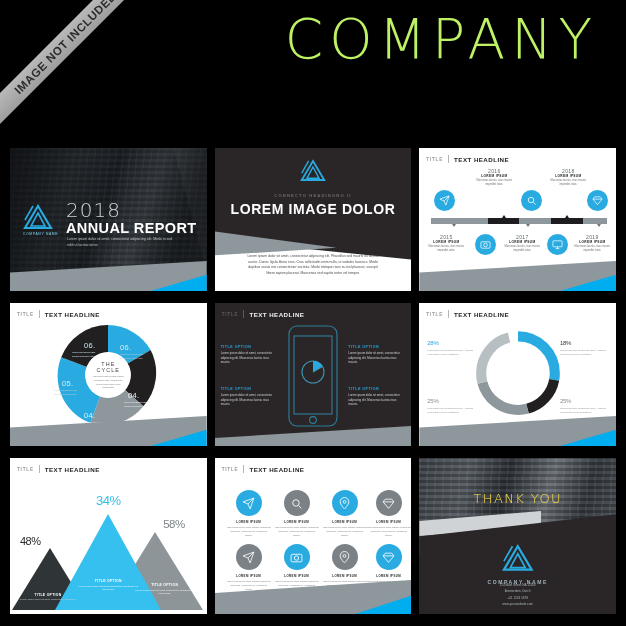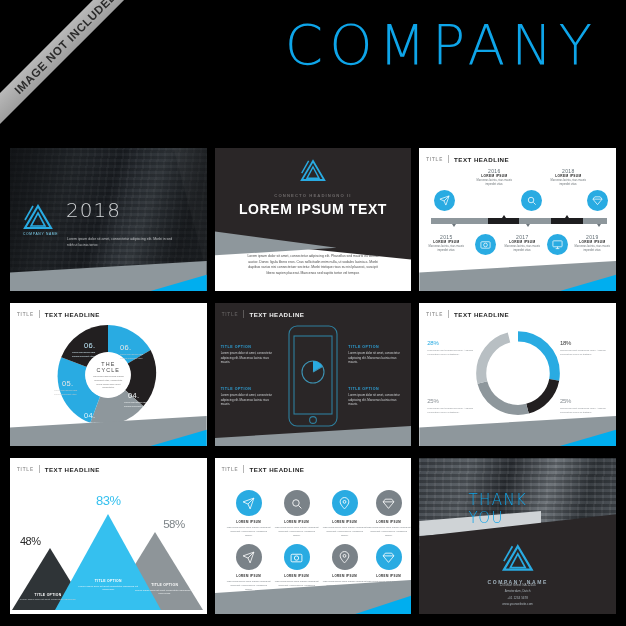--- a/index.html
+++ b/index.html
@@ -24,22 +24,22 @@
     text-align: center;
     color: #2b2b2b; font-size: 11.5px; font-weight: 700;
     letter-spacing: 0.6px;
   }
 
   
   #header {
     position: absolute; left: 0; top: 0; width: 626px; height: 140px;
   }
   #title-main {
-    position: absolute; right: 28px; top: 18px;
-    font-size: 55px; font-weight: 300; color: #0ea5e9;
+    position: absolute; right: 28px; top: 12px;
+    font-size: 55px; font-weight: 300; color: #bef264;
     letter-spacing: 6px; line-height: 1;
     font-family: "DejaVu Sans", sans-serif;
   }
   #title-sub {
     position: absolute; right: 28px; top: 86px;
     font-size: 30px; font-weight: 700; color: #8c8c8c;
     letter-spacing: 2.6px; line-height: 1;
   }
 
   
@@ -191,21 +191,21 @@
   #s9 .photo::after{ content:""; position:absolute; inset:0;
     background: repeating-linear-gradient(0deg, rgba(0,0,0,.2) 0 3px, rgba(255,255,255,.04) 3px 6px); }
   #s9 .cut {
     position: absolute; left: 0; top: 36%; width: 100%; height: 34%;
     background: #2a2627; clip-path: polygon(0 42%, 100% 0, 100% 100%, 0 100%);
   }
   #s9 .cut2 {
     position: absolute; left: 0; top: 34%; width: 62%; height: 16%;
     background: #cfd3d6; clip-path: polygon(0 40%, 100% 0, 100% 62%, 0 100%);
   }
-  #s9 .ty { position: absolute; left: 50%; top: 33px; transform: translateX(-50%); font-size: 15px; color: #0ea5e9; font-weight: 300; letter-spacing: 1.4px; font-family:"DejaVu Sans",sans-serif; }
+  #s9 .ty { position: absolute; left: 50%; top: 33px; transform: translateX(-50%); font-size: 13px; color: #fde047; font-weight: 300; letter-spacing: 1.4px; font-family:"DejaVu Sans",sans-serif; }
   #s9 .logo-wrap { position: absolute; left: 50%; top: 86px; transform: translateX(-50%); text-align:center; }
   #s9 .cname { font-size: 5px; color: #9fb0bb; letter-spacing: 1.6px; font-weight: 700; margin-top: 3px; }
   #s9 .contact { position: absolute; left: 50%; top: 124px; transform: translateX(-50%); text-align: center; width: 120px; }
   #s9 .contact div { font-size: 3.1px; color: #aab3b9; line-height: 2.1; }
 </style>
 </head>
 <body>
 
 <div id="page">
 
@@ -226,39 +226,40 @@
         <div class="logo-tri">
           <svg width="30" height="26" viewBox="0 0 30 26">
             <path d="M15 2 L28 24 L2 24 Z" fill="none" stroke="#29abe2" stroke-width="2.1"></path>
             <path d="M15 9 L22 22 L8 22 Z" fill="none" stroke="#29abe2" stroke-width="1.6"></path>
             <path d="M10 2 L2 16" fill="none" stroke="#29abe2" stroke-width="1.6"></path>
           </svg>
         </div>
         <div class="logo-cap">COMPANY NAME</div>
       </div>
       <div class="year">2018</div>
+      <div class="rtitle">ANNUAL REPORT</div>
       <div class="rdesc">Lorem ipsum dolor sit amet, consectetur adipiscing elit. Morbi in sed nibh ut lacinia tortor.</div>
       <div class="band">
         <div class="gray"></div>
         <div class="blue"></div>
       </div>
     </div>
 
     <div class="slide" id="s2">
       <div class="wedge-white"></div>
       <div class="wedge-gray"></div>
       <div class="logo-wrap">
         <svg width="26" height="23" viewBox="0 0 30 26">
           <path d="M15 2 L28 24 L2 24 Z" fill="none" stroke="#29abe2" stroke-width="2.1"></path>
           <path d="M15 9 L22 22 L8 22 Z" fill="none" stroke="#29abe2" stroke-width="1.6"></path>
           <path d="M10 2 L2 16" fill="none" stroke="#29abe2" stroke-width="1.6"></path>
         </svg>
       </div>
       <div class="pre">CONNECTO HEADINGNO II</div>
-      <div class="big">LOREM IPSUM TEXT</div>
+      <div class="big">LOREM IMAGE DOLOR</div>
       <div class="para">Lorem ipsum dolor sit amet, consectetur adipiscing elit. Phasellus sed mauris eu lacinia auctor. Donec ligula libero eros. Cras sollicitudin enim nulla, ut sodales lacinia a. Morbi dapibus varius nisi consectetuer sectetur. Morbi tristique risus eu nisl placerat, suscipit libero sapien placerat. Maecenas sed sapitis tortor vel tempor.</div>
     </div>
 
     <div class="slide light" id="s3">
       <div class="shead">
         <span class="t-faint">TITLE</span>
         <span class="divider"></span>
         <span class="t-bold">TEXT HEADLINE</span>
       </div>
 
@@ -470,21 +471,21 @@
             <polygon points="48,0 96,78 0,78" fill="#8e9599"></polygon>
           </svg>
       </div>
       <div class="tri" style="left:50%;transform:translateX(-50%);">
         <svg width="106" height="96" viewBox="0 0 106 96">
             <polygon points="53,0 106,96 0,96" fill="#35c0ef"></polygon>
           </svg>
       </div>
 
       <div class="tri-pct" style="left:10px;top:77px;font-size:11px;color:#2b2b2b;">48%</div>
-      <div class="tri-pct" style="left:50%;transform:translateX(-50%);top:35px;font-size:13px;color:#35c0ef;">83%</div>
+      <div class="tri-pct" style="left:50%;transform:translateX(-50%);top:35px;font-size:13px;color:#35c0ef;">34%</div>
       <div class="tri-pct" style="right:22px;top:60px;font-size:11.5px;color:#7d8488;">58%</div>
 
       <div class="tri-lab" style="left:8px;bottom:12px;width:60px;">
         <div class="tt">TITLE OPTION</div>
         <div class="tb" style="color:#c9ced1;">Lorem ipsum dolor sit amet consectetur adipiscing.</div>
       </div>
       <div class="tri-lab" style="left:50%;transform:translateX(-50%);bottom:22px;width:72px;">
         <div class="tt">TITLE OPTION</div>
         <div class="tb">Lorem ipsum dolor sit amet consectetur adipiscing elit maecenas.</div>
       </div>

